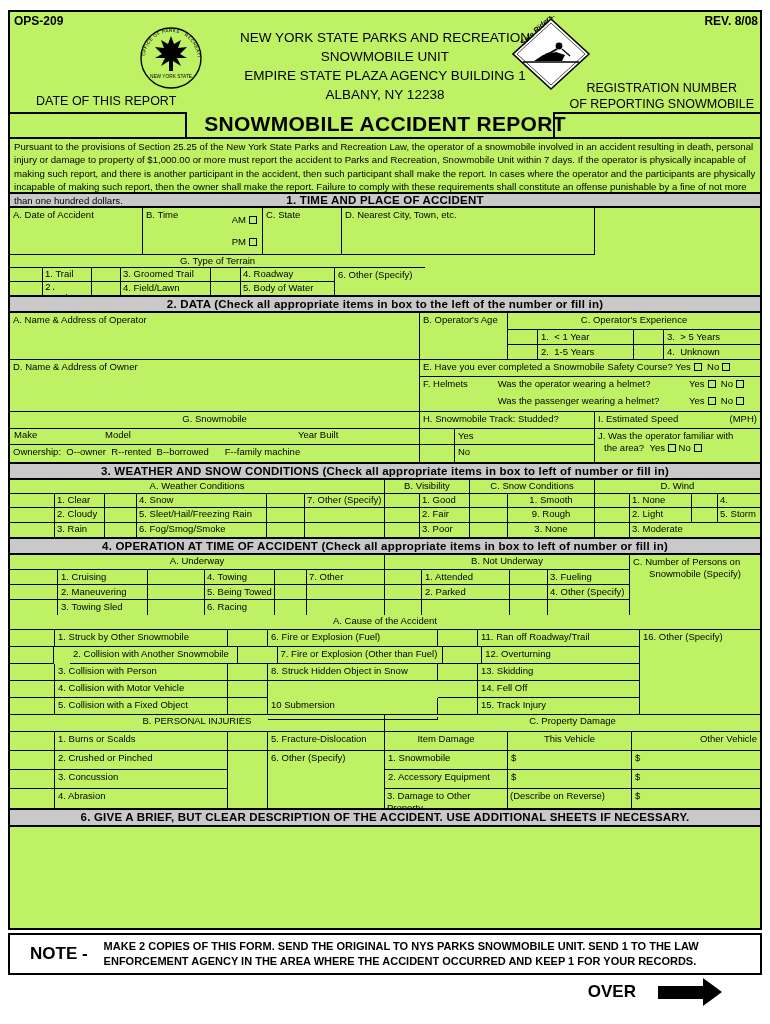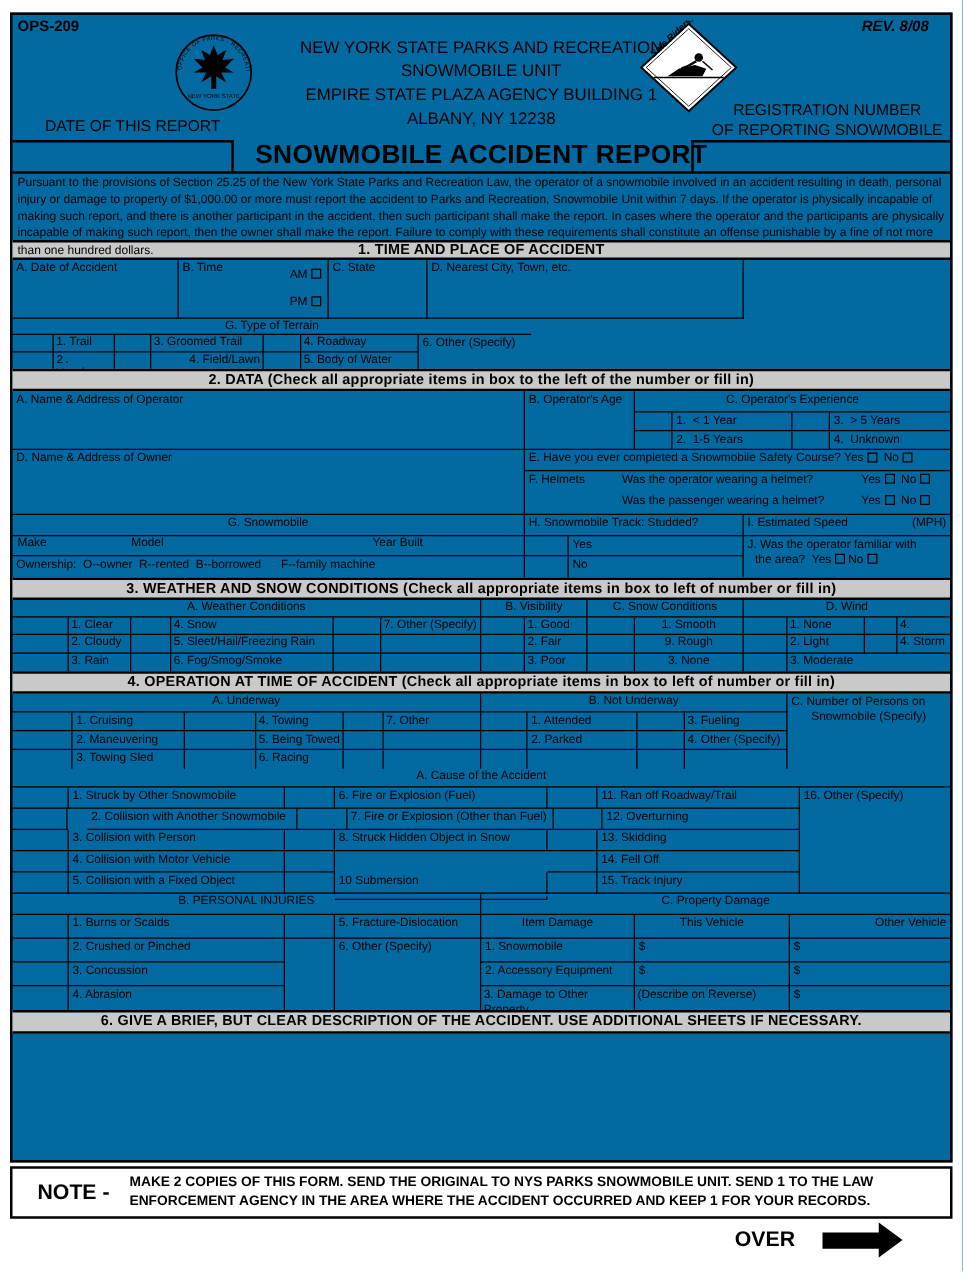--- a/index.html
+++ b/index.html
@@ -1,17 +1,17 @@
 <!DOCTYPE html>
 <html><head>
 <meta charset="utf-8">
 <style>
   html,body{margin:0;padding:0;}
   body{width:770px;height:1024px;background:#ffffff;font-family:"Liberation Sans",sans-serif;color:#000;position:relative;overflow:hidden;}
-  .frame{position:absolute;left:8px;top:10px;width:754px;height:920px;border:2px solid #000;box-sizing:border-box;background:#0369a1;}
+  .frame{position:absolute;left:8px;top:10px;width:754px;height:920px;border:2px solid #000;box-sizing:border-box;background:#bef264;}
   .row{display:flex;align-items:stretch;box-sizing:border-box;}
   .col{display:flex;flex-direction:column;box-sizing:border-box;}
   .cell{border-right:1px solid #000;border-bottom:1px solid #000;box-sizing:border-box;font-size:9.5px;padding:1px 3px;overflow:hidden;position:relative;line-height:1.25;}
   .noR{border-right:none!important;}
   .noB{border-bottom:none!important;}
   .ctr{text-align:center;}
   .pre{white-space:pre;}
   .bar{background:#c9c9c9;border-top:2px solid #000;border-bottom:2px solid #000;box-sizing:border-box;display:flex;align-items:center;justify-content:center;font-weight:bold;font-size:11.5px;letter-spacing:.2px;}
   .bx{display:inline-block;width:8px;height:8px;border:1px solid #000;margin-left:3px;vertical-align:-1px;box-sizing:border-box;}
   .hdr{position:relative;height:100px;box-sizing:border-box;}
@@ -28,21 +28,21 @@
   .arrowbar{width:46px;height:13px;background:#000;}
   .arrowhead{width:0;height:0;border-top:14px solid transparent;border-bottom:14px solid transparent;border-left:19px solid #000;margin-left:-1px;}
 </style>
 </head>
 <body>
 
 <div class="frame">
 
   <div class="hdr">
     <div class="corner" style="left:4px;">OPS-209</div>
-    <div class="corner" style="right:17px;font-style:italic;">REV. 8/08</div>
+    <div class="corner" style="right:2px;">REV. 8/08</div>
 
     <svg width="66" height="70" viewBox="0 0 66 70" style="position:absolute;left:128px;top:12px;">
       <circle cx="33" cy="34" r="30" fill="none" stroke="#000" stroke-width="1.4"></circle>
       <defs>
           <path id="ringTop" d="M 7,34 A 26,26 0 1 1 59,34"></path>
         </defs>
       <text font-size="4.6" font-family="Liberation Sans,sans-serif" letter-spacing=".4"><textPath href="#ringTop" startOffset="2">OFFICE OF PARKS · RECREATION · HISTORIC PRESERVATION</textPath></text>
       <path fill="#000" d="M33 12 L36 20 L43 16 L40 24 L49 23 L42 30 L49 34 L39 34 L43 42 L35 37 L35 47 L31 47 L31 37 L23 42 L27 34 L17 34 L24 30 L17 23 L26 24 L23 16 L30 20 Z"></path>
       <text x="33" y="54" font-size="4.8" text-anchor="middle" font-family="Liberation Sans,sans-serif">NEW YORK STATE</text>
     </svg>
@@ -103,21 +103,21 @@
             <div class="cell" style="width:49px;padding:0 2px;">1. Trail</div>
             <div class="cell" style="width:29px;"></div>
             <div class="cell" style="width:90px;padding:0 2px;">3. Groomed Trail</div>
             <div class="cell" style="width:30px;"></div>
             <div class="cell" style="width:94px;padding:0 2px;">4. Roadway</div>
           </div>
           <div class="row" style="height:13.5px;">
             <div class="cell noB" style="width:33px;"></div>
             <div class="cell noB" style="width:49px;padding:0 2px;font-family:Liberation Mono, monospace;">2. Woods</div>
             <div class="cell noB" style="width:29px;"></div>
-            <div class="cell noB" style="width:90px;padding:0 2px;text-align:right;">4. Field/Lawn</div>
+            <div class="cell noB" style="width:90px;padding:0 2px;">4. Field/Lawn</div>
             <div class="cell noB" style="width:30px;"></div>
             <div class="cell noB" style="width:94px;padding:0 2px;">5. Body of Water</div>
           </div>
         </div>
         <div class="cell noR noB" style="width:90px;"><span>6. Other (Specify)</span></div>
       </div>
     </div>
   </div>
 
   <div class="bar" style="height:18px;">2. DATA (Check all appropriate items in box to the left of the number or fill in)</div>
@@ -229,21 +229,21 @@
     <div class="cell" style="width:130px;padding:0 2px;">5. Sleet/Hail/Freezing Rain</div>
     <div class="cell" style="width:38px;"></div>
     <div class="cell" style="width:80px;"></div>
     <div class="cell" style="width:35px;"></div>
     <div class="cell" style="width:50px;padding:0 2px;">2. Fair</div>
     <div class="cell" style="width:38px;"></div>
     <div class="cell ctr" style="width:87px;padding:0 2px;">9. Rough</div>
     <div class="cell" style="width:35px;"></div>
     <div class="cell" style="width:62px;padding:0 2px;">2. Light</div>
     <div class="cell" style="width:26px;"></div>
-    <div class="cell noR" style="width:42px;padding:0 2px;">4. Storm</div>
+    <div class="cell noR" style="width:42px;padding:0 2px;">5. Storm</div>
   </div>
 
   <div class="row" style="height:14.4px;">
     <div class="cell noB" style="width:45px;"></div>
     <div class="cell noB" style="width:50px;padding:0 2px;">3. Rain</div>
     <div class="cell noB" style="width:32px;"></div>
     <div class="cell noB" style="width:130px;padding:0 2px;">6. Fog/Smog/Smoke</div>
     <div class="cell noB" style="width:38px;"></div>
     <div class="cell noB" style="width:80px;"></div>
     <div class="cell noB" style="width:35px;"></div>

